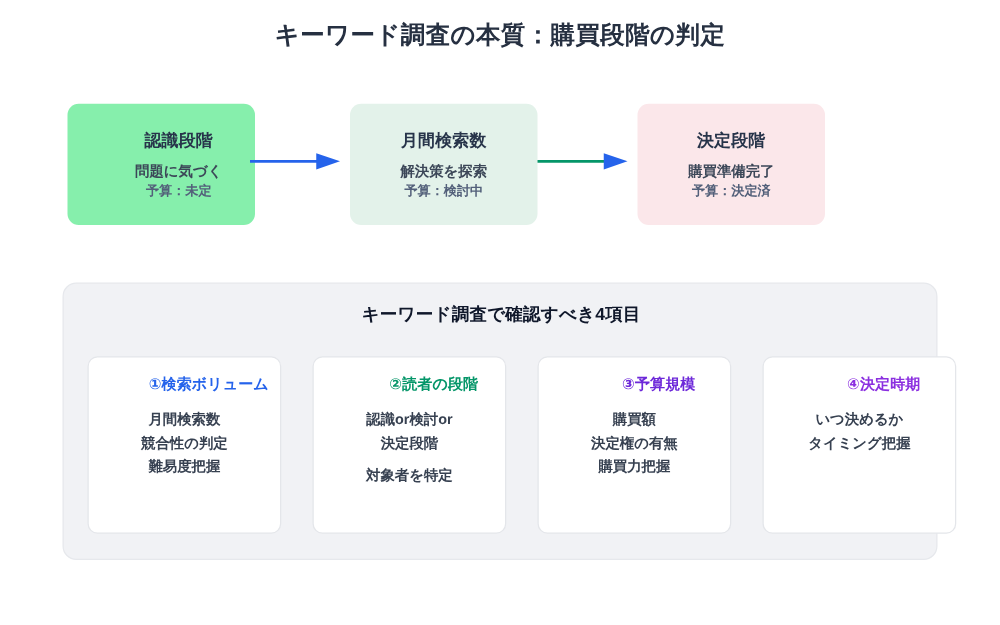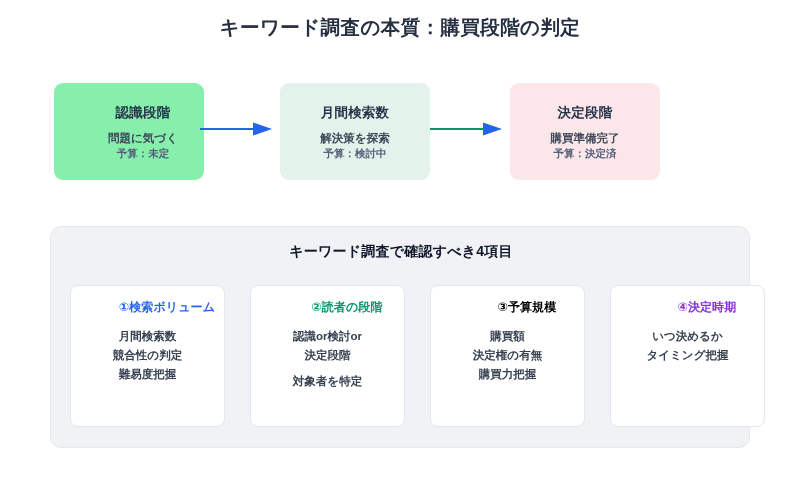--- a/index.html
+++ b/index.html
@@ -150,21 +150,21 @@
     font-size: 12px;
     font-weight: 700;
     line-height: 1.3;
     margin-bottom: 12px;
     letter-spacing: 0.1px;
     padding-left: 39px;
   }
 
   .card.c1 .card-title { color: #2563eb; }
   .card.c2 .card-title { color: #059669; }
-  .card.c3 .card-title { color: #000000; text-align: center; }
+  .card.c3 .card-title { color: #6d28d9; text-align: center; }
   .card.c4 .card-title { color: #8b2fe0; }
 
   .card-item {
     font-size: 11.5px;
     font-weight: 600;
     color: #374151;
     line-height: 1.42;
     margin-bottom: 3px;
     padding: 0 0;
   }

